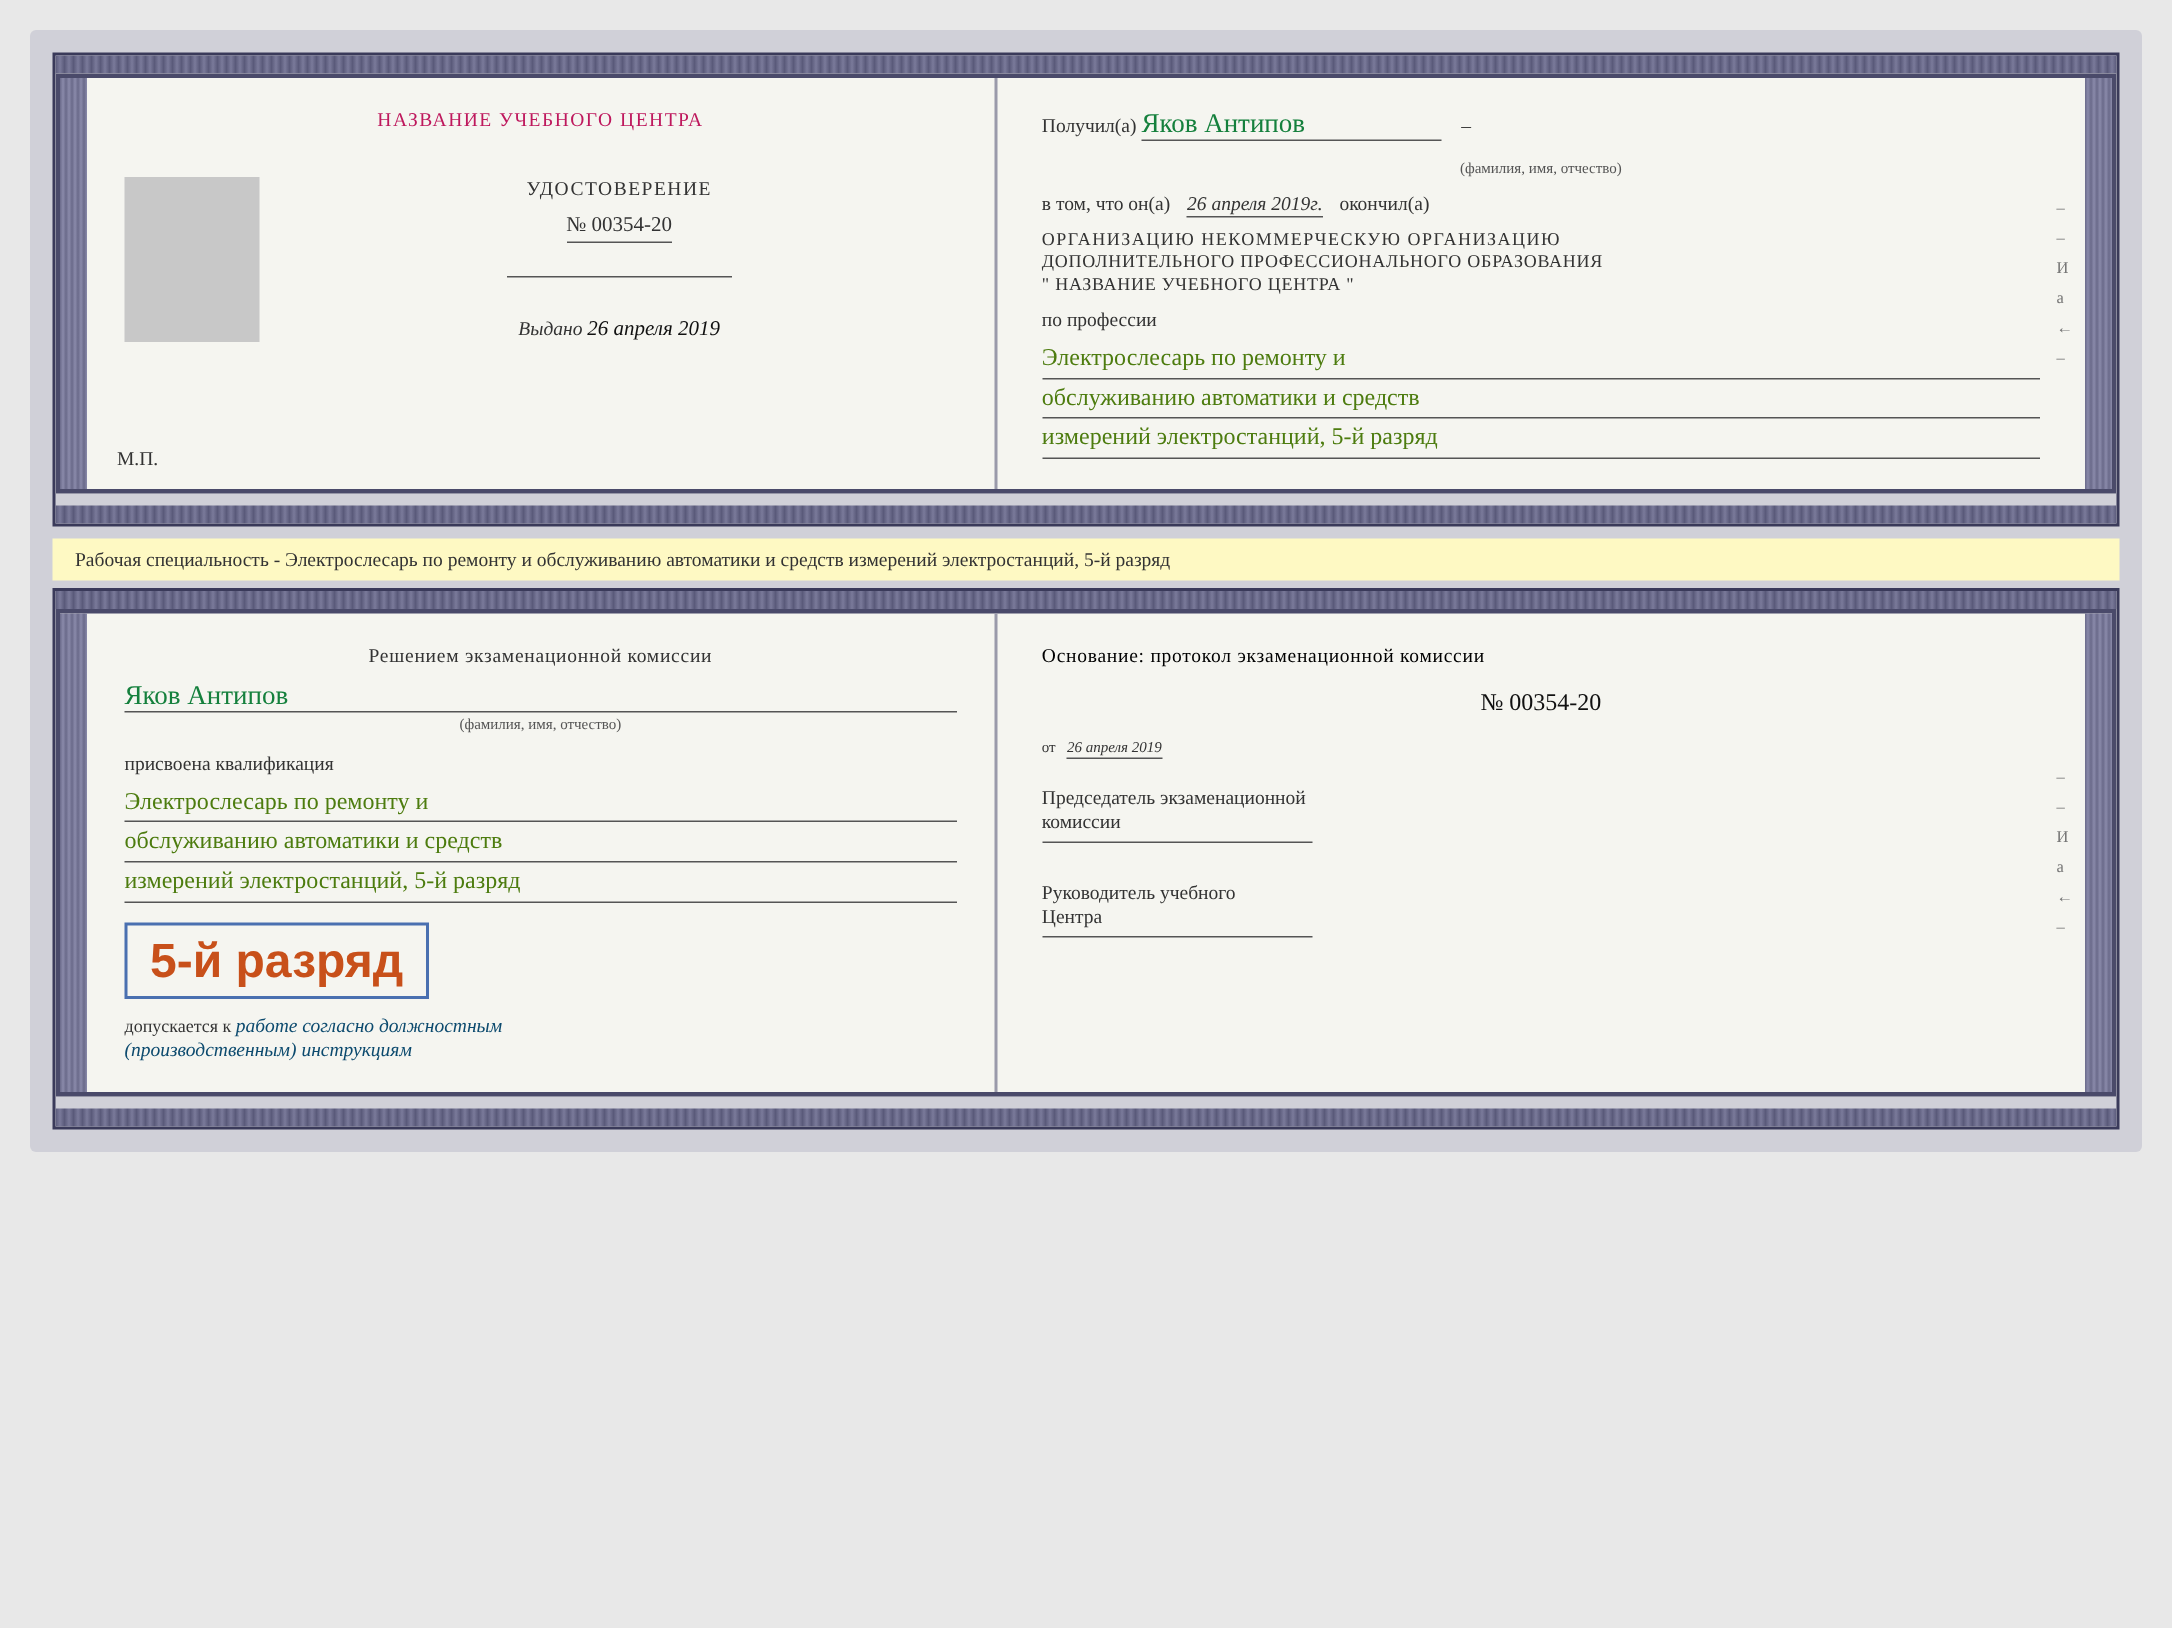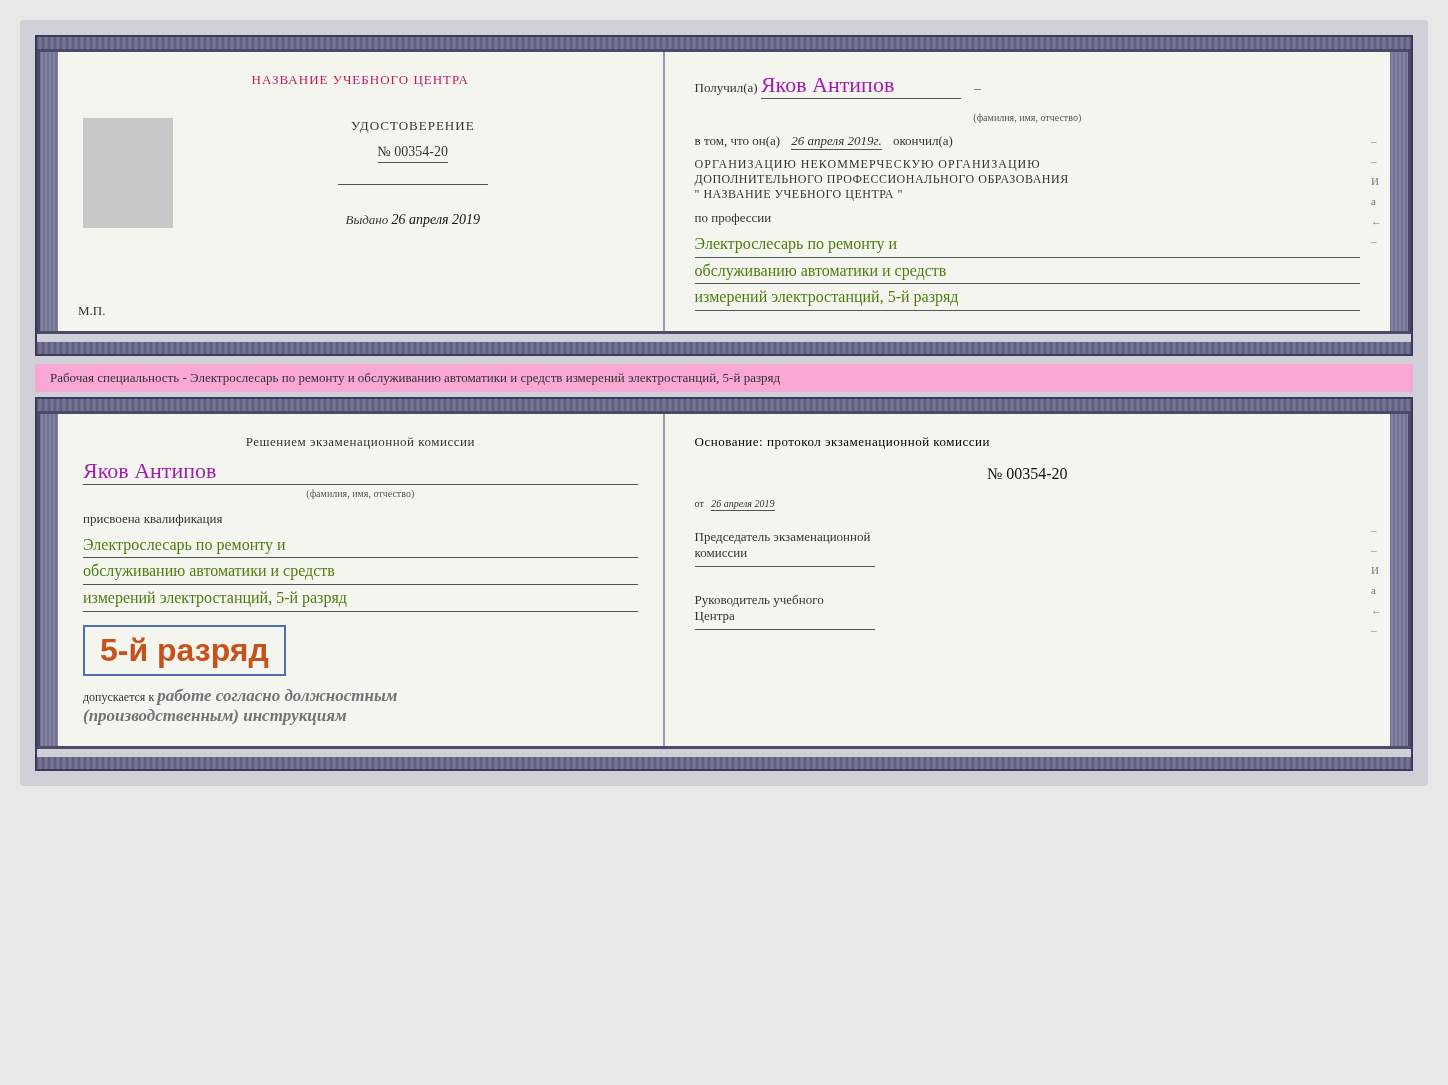--- a/index.html
+++ b/index.html
@@ -119,22 +119,22 @@
     .mp-line {
       position: absolute;
       bottom: 12px;
       left: 20px;
       font-size: 13px;
       color: #333;
     }
 
     .handwritten {
       font-family: 'Segoe Script', 'Comic Sans MS', cursive;
-      font-size: 22px;
-      color: #a21caf;
+      font-size: 18px;
+      color: #15803d;
     }
 
     .handwritten-small {
       font-family: 'Segoe Script', 'Comic Sans MS', cursive;
       font-size: 14px;
       color: #111;
     }
 
     .underline-field {
       border-bottom: 1px solid #555;
@@ -177,21 +177,21 @@
       line-height: 1.6;
     }
 
     .underline-text {
       border-bottom: 1px solid #555;
       display: block;
     }
 
     
     .middle-text {
-      background: #f9a8d4;
+      background: #fef9c3;
       padding: 6px 15px;
       font-size: 13px;
       color: #333;
       margin-bottom: 5px;
       border-left: none;
     }
 
     .bottom-left-page {
       flex: 1;
       padding: 20px 25px;
@@ -233,23 +233,22 @@
 
     .допускается {
       font-size: 12px;
       color: #333;
       margin-top: 5px;
     }
 
     .italic-hand {
       font-family: 'Segoe Script', 'Comic Sans MS', cursive;
       font-style: italic;
-      font-size: 17px;
-      color: #737373;
-      font-weight: bold;
+      font-size: 13px;
+      color: #0c4a6e;
     }
 
     .right-foundation {
       font-size: 13px;
       color: #000000;
       margin-bottom: 10px;
     }
 
     .protocol-number {
       font-family: 'Segoe Script', 'Comic Sans MS', cursive;

